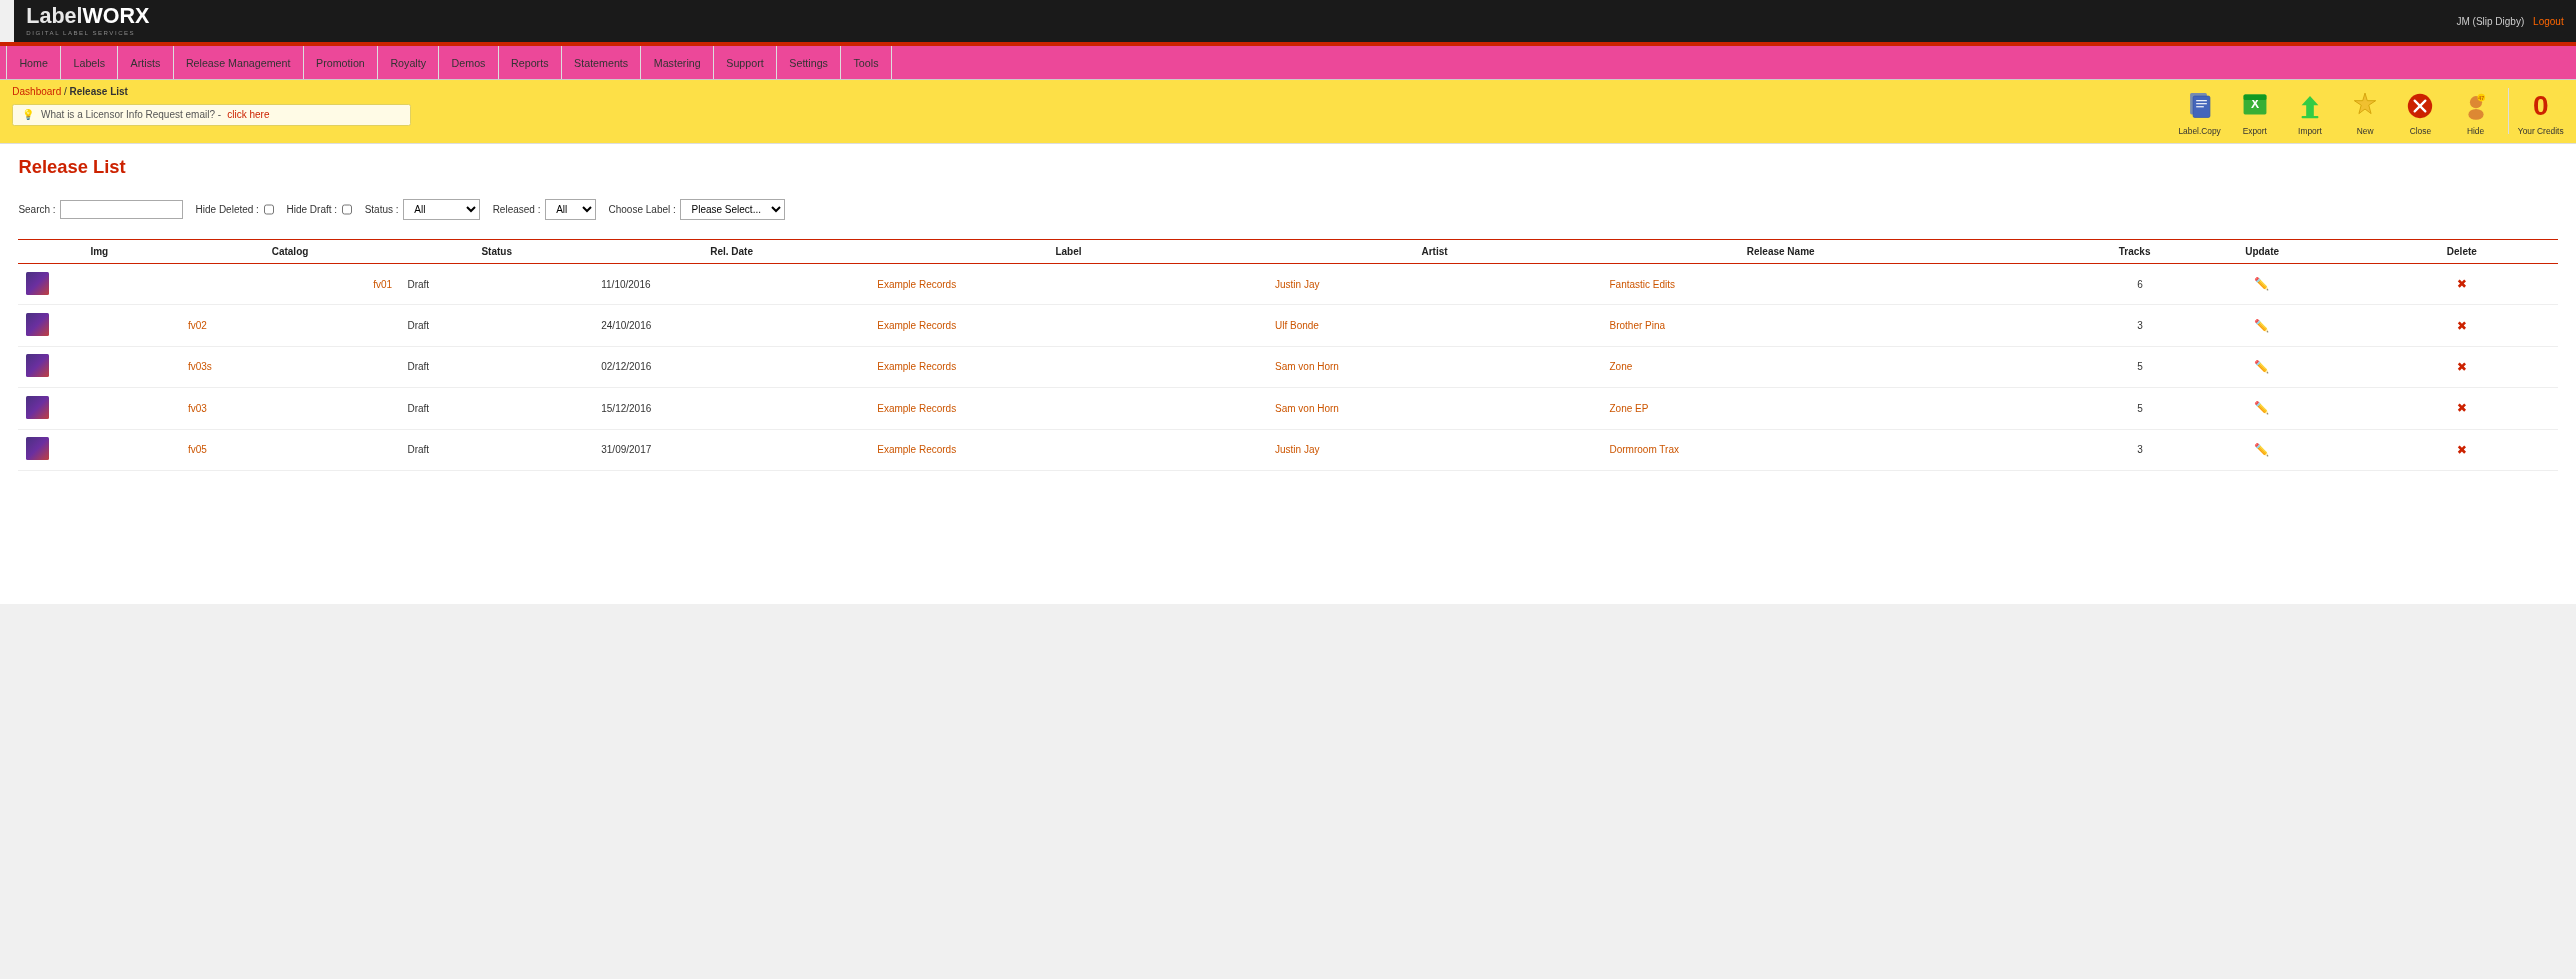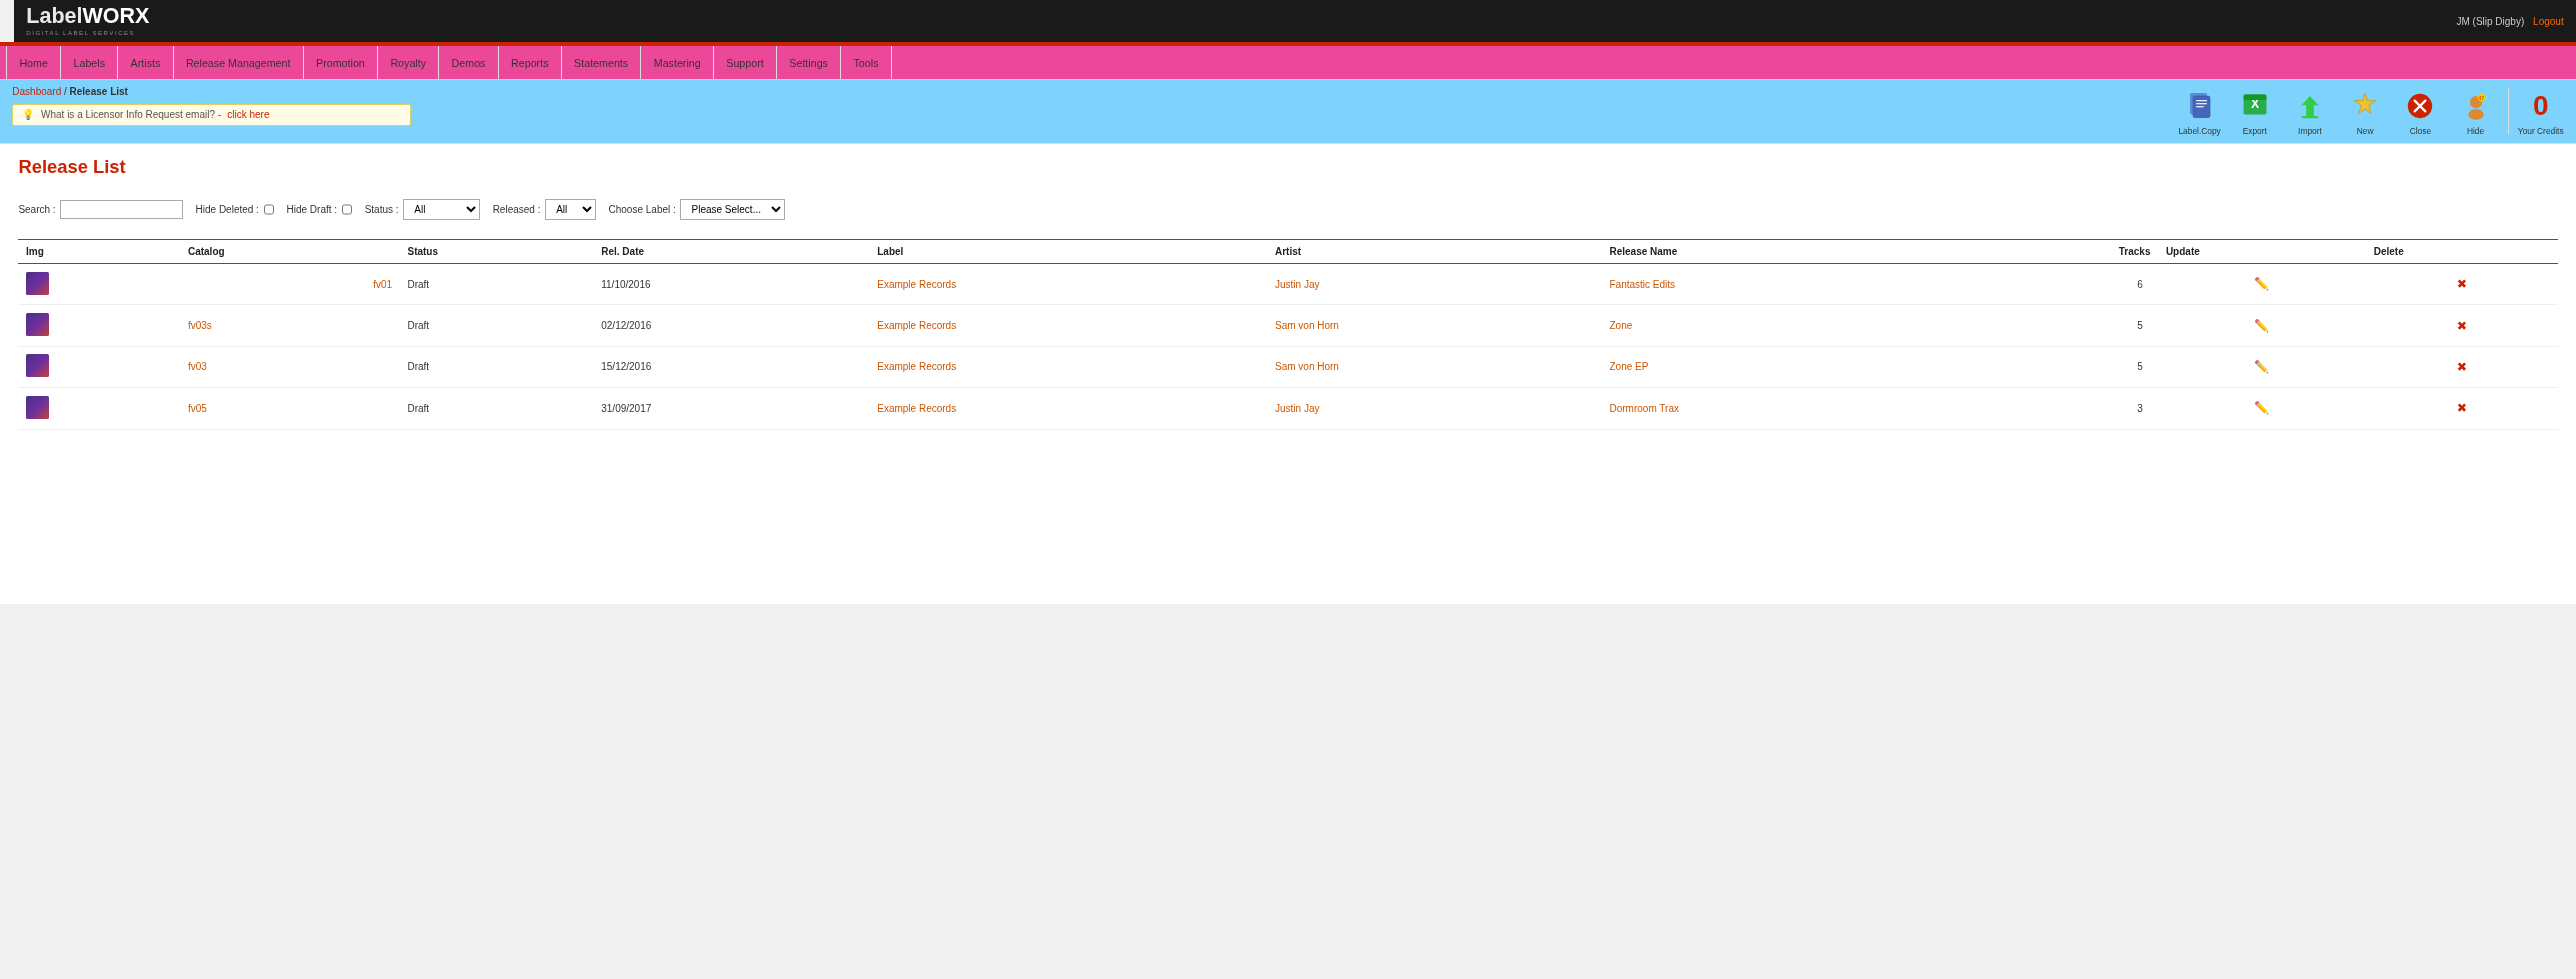--- a/index.html
+++ b/index.html
@@ -60,21 +60,21 @@
       padding: 10.7px 12.3px;
       font-size: 10.7px;
       color: #333;
       text-decoration: none;
       border-right: 0.8px solid #ddd;
     }
     #nav a:first-child { border-left: 0.8px solid #ddd; }
 
     
     #breadcrumb-toolbar {
-      background: #7dd3fc;
+      background: #fde047;
       border-bottom: 0.8px solid #ddd;
       padding: 6.1px 12.3px;
       display: flex;
       align-items: flex-start;
       justify-content: space-between;
     }
     #breadcrumb-area {
       display: flex;
       flex-direction: column;
       gap: 6.1px;
@@ -184,21 +184,21 @@
       border-collapse: collapse;
       font-size: 10px;
     }
     #release-table thead tr {
       border-top: 1.5px solid #cc2200;
       border-bottom: 1.5px solid #cc2200;
       background: #fff;
     }
     #release-table thead th {
       padding: 6.1px 7.7px;
-      text-align: left;
+      text-align: center;
       font-weight: bold;
       color: #222;
       font-size: 10px;
     }
     #release-table thead th.right { text-align: right; }
     #release-table tbody tr {
       border-bottom: 0.8px solid #eee;
     }
     #release-table tbody td {
       padding: 7.7px 7.7px;
@@ -417,20 +417,32 @@
     <tbody id="table-body">
     <tr>
           <td><div class="img-thumb"></div></td>
           <td class="orange" style="cursor: pointer; text-align: right;">fv01</td>
           <td>Draft</td>
           <td>11/10/2016</td>
           <td class="link">Example Records</td>
           <td class="link">Justin Jay</td>
           <td class="link">Fantastic Edits</td>
           <td class="right">6</td>
+          <td class="center"><span class="edit-icon">✏️</span></td>
+          <td class="center"><span class="delete-icon">✖</span></td>
+        </tr>
+        <tr>
+          <td><div class="img-thumb"></div></td>
+          <td class="orange" style="cursor: pointer;">fv02</td>
+          <td>Draft</td>
+          <td>24/10/2016</td>
+          <td class="link">Example Records</td>
+          <td class="link">Ulf Bonde</td>
+          <td class="link">Brother Pina</td>
+          <td class="right">3</td>
           <td class="center"><span class="edit-icon">✏️</span></td>
           <td class="center"><span class="delete-icon">✖</span></td>
         </tr>
         <tr>
           <td><div class="img-thumb"></div></td>
           <td class="orange" style="cursor: pointer;">fv03s</td>
           <td>Draft</td>
           <td>02/12/2016</td>
           <td class="link">Example Records</td>
           <td class="link">Sam von Horn</td>

